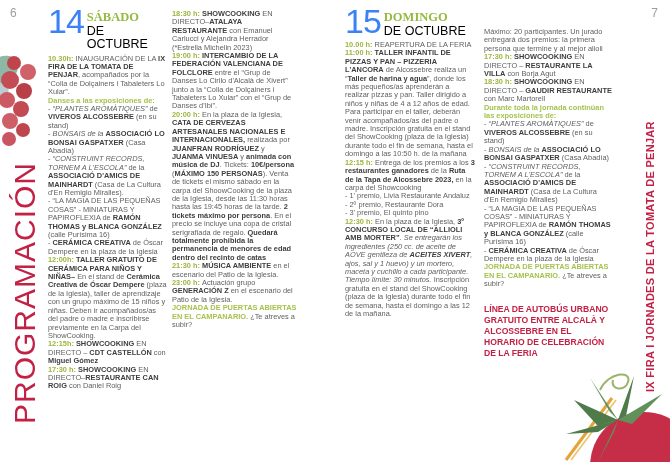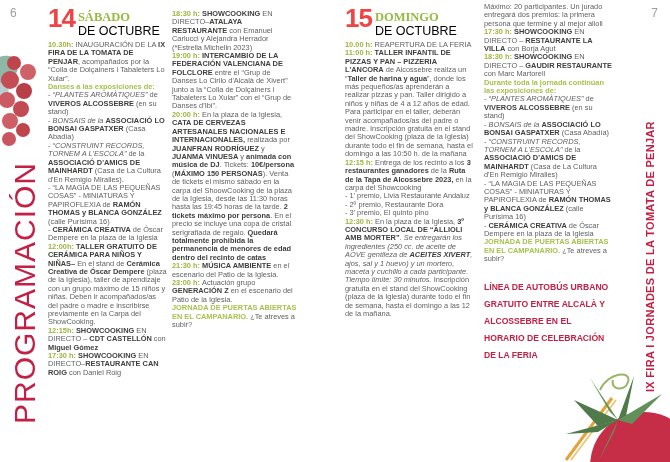--- a/index.html
+++ b/index.html
@@ -10,29 +10,29 @@
   .pagenum{position:absolute;top:6px;font-size:12px;color:#9d9d9c;}
   .pagenum.left{left:10px;}
   .pagenum.right{right:12px;}
   .vert{position:absolute;white-space:nowrap;transform:rotate(-90deg);transform-origin:top left;}
   .vert.prog{left:8px;top:424px;font-size:30px;letter-spacing:1px;color:#c32045;font-weight:500;}
   .vert.fira{left:644px;top:392px;font-size:11px;font-weight:bold;color:#c32045;letter-spacing:.3px;}
   .col{position:absolute;top:8px;}
   #col1{left:48px;width:119px;}
   #col2{left:172px;top:10px;width:125px;}
   #col3{left:345px;width:130px;}
-  #col4{left:484px;top:3px;width:128px;}
+  #col4{left:484px;top:28px;width:128px;}
   .dayhead{display:flex;align-items:flex-start;margin-bottom:3px;}
-  .daynum{font-size:26px;font-weight:bold;color:#ef4444;line-height:.82;letter-spacing:-1px;}
+  .daynum{font-size:34px;font-weight:normal;color:#3b82f6;line-height:.82;letter-spacing:-1px;}
   .daytxt{margin-left:3px;padding-top:3px;font-size:12.5px;line-height:1.08;}
   .dayname{font-weight:bold;color:#96ba40;font-family:Liberation Serif, serif;}
   .daymonth{color:#000000;}
   .entries{font-size:7.4px;line-height:8.4px;color:#5f6062;}
   .para{margin:0;}
-  .para.bus{margin-top:15px;font-size:8.6px;line-height:17px;}
+  .para.bus{margin-top:15px;font-size:8.6px;line-height:11px;}
   .r-time{color:#9cb53e;font-weight:bold;}
   .r-t{color:#5f6062;}
   .r-b{color:#3e3e3d;font-weight:bold;}
   .r-i{color:#5f6062;font-style:italic;}
   .r-bi{color:#3e3e3d;font-weight:bold;font-style:italic;}
   .r-gb{color:#a6c24f;font-weight:bold;text-align:right;}
   .r-rb{color:#c32045;font-weight:bold;}
   .deco{position:absolute;}
   #deco-left{left:-8px;top:50px;}
   #deco-tomato{right:0;bottom:0;}
@@ -112,21 +112,21 @@
     <div class="dayhead">
       <div class="daynum">15</div>
       <div class="daytxt">
         <div class="dayname">DOMINGO</div>
         <div class="daymonth">DE OCTUBRE</div>
       </div>
     </div>
     <div class="entries">
         <p class="para"><span class="r-time">10.00 h: </span><span class="r-t">REAPERTURA DE LA FERIA</span></p>
         <p class="para"><span class="r-time">11:00 h: </span><span class="r-b">TALLER INFANTIL DE PIZZAS Y PAN – PIZZERIA L'ANCORA</span><span class="r-t"> de Alcossebre realiza un “</span><span class="r-b">Taller de harina y agua</span><span class="r-t">”, donde los más pequeños/as aprenderán a realizar pizzas y pan. Taller dirigido a niños y niñas de 4 a 12 años de edad. Para participar en el taller, deberán venir acompañados/as del padre o madre. Inscripción gratuita en el stand del ShowCooking (plaza de la Iglesia) durante todo el fin de semana, hasta el domingo a las 10:50 h. de la mañana</span></p>
-        <p class="para"><span class="r-time">12:15 h: </span><span class="r-t">Entrega de los recinto a los </span><span class="r-b">3 restaurantes ganadores</span><span class="r-t"> de la </span><span class="r-b">Ruta de la Tapa de Alcossebre 2023,</span><span class="r-t"> en la carpa del Showcooking</span></p>
+        <p class="para"><span class="r-time">12:15 h: </span><span class="r-t">Entrega de los premios a los </span><span class="r-b">3 restaurantes ganadores</span><span class="r-t"> de la </span><span class="r-b">Ruta de la Tapa de Alcossebre 2023,</span><span class="r-t"> en la carpa del Showcooking</span></p>
         <p class="para"><span class="r-t">- 1' premio, Livia Restaurante Andaluz</span></p>
         <p class="para"><span class="r-t">- 2º premio, Restaurante Dora</span></p>
         <p class="para"><span class="r-t">- 3' premio, El quinto pino</span></p>
         <p class="para"><span class="r-time">12:30 h: </span><span class="r-t">En la plaza de la Iglesia, </span><span class="r-b">3º CONCURSO LOCAL DE “ALLIOLI AMB MORTER”</span><span class="r-t">. </span><span class="r-i">Se entregarán los ingredientes (250 cc. de aceite de AOVE gentileza de </span><span class="r-bi">ACEITES XIVERT</span><span class="r-i">, ajos, sal y 1 huevo) y un mortero, maceta y cuchillo a cada participante. Tiempo límite: 30 minutos.</span><span class="r-t"> Inscripción gratuita en el stand del ShowCooking (plaza de la Iglesia) durante todo el fin de semana, hasta el domingo a las 12 de la mañana.</span></p>
       </div>
   </div>
 
   <div class="col" id="col4">
     <div class="entries">
         <p class="para"><span class="r-t">Máximo: 20 participantes. Un jurado entregará dos premios: la primera persona que termine y al mejor alioli</span></p>

